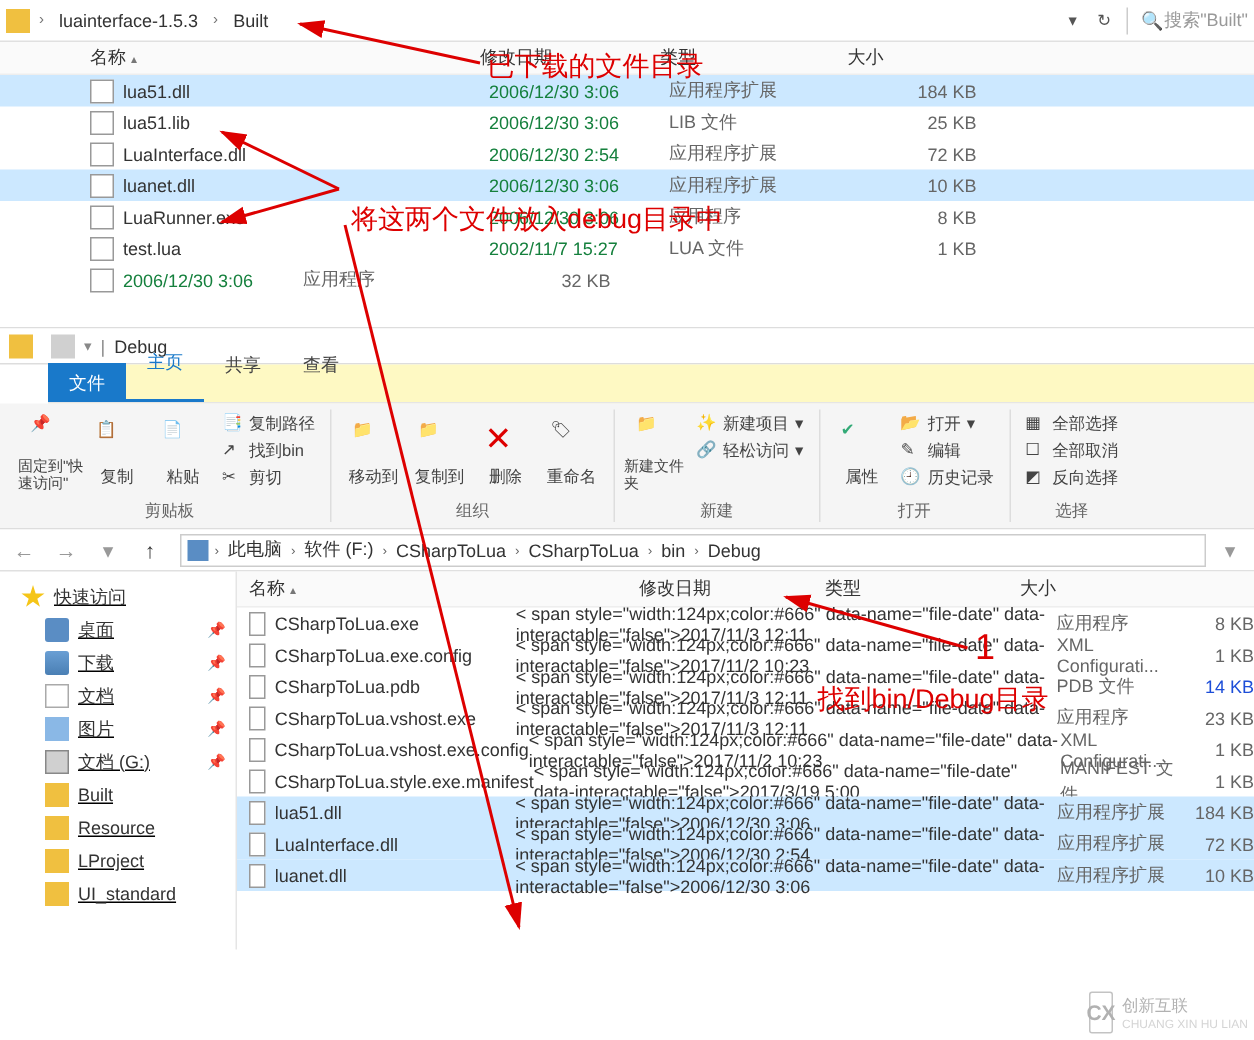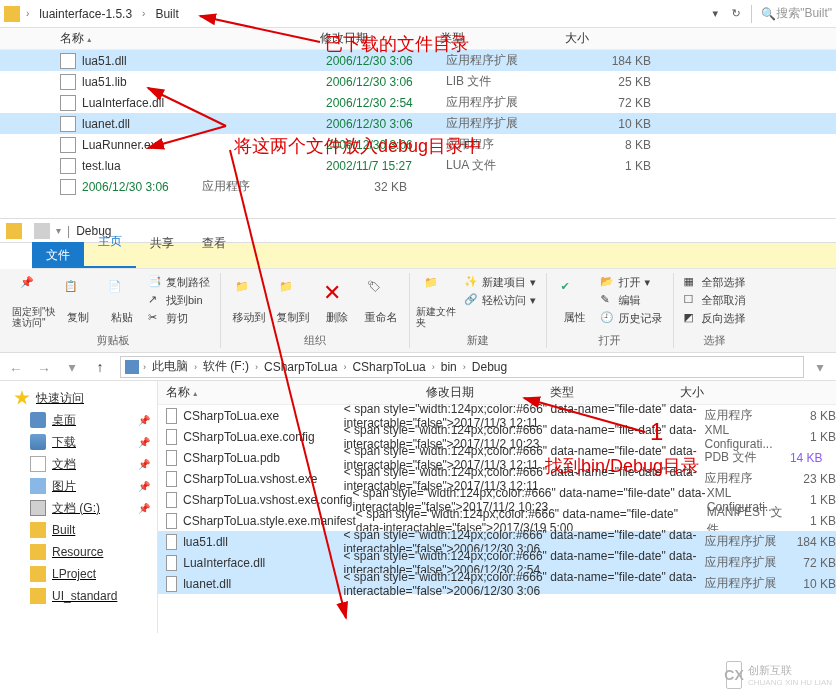--- a/index.html
+++ b/index.html
@@ -385,21 +385,21 @@
     <span style="width:70px;text-align:right;color:#666">8 KB</span></div>
           <div class="file-row" style="padding-left: 8px;"><span class="file-icon"></span>
     <span style="width:244px">CSharpToLua.exe.config</span>
     &lt;  span style="width:124px;color:#666" data-name="file-date" data-interactable="false"&gt;2017/11/2 10:23
     <span style="width:130px;color:#666">XML Configurati...</span>
     <span style="width:70px;text-align:right;color:#666">1 KB</span></div>
           <div class="file-row" style="padding-left: 8px;"><span class="file-icon"></span>
     <span style="width:244px">CSharpToLua.pdb</span>
     &lt;  span style="width:124px;color:#666" data-name="file-date" data-interactable="false"&gt;2017/11/3 12:11
     <span style="width:130px;color:#666">PDB 文件</span>
-    <span style="width:70px;color:#8b5cf6">14 KB</span></div>
+    <span style="width:70px;text-align:right;color:#1d4ed8">14 KB</span></div>
           <div class="file-row" style="padding-left: 8px;"><span class="file-icon"></span>
     <span style="width:244px">CSharpToLua.vshost.exe</span>
     &lt;  span style="width:124px;color:#666" data-name="file-date" data-interactable="false"&gt;2017/11/3 12:11
     <span style="width:130px;color:#666">应用程序</span>
     <span style="width:70px;text-align:right;color:#666">23 KB</span></div>
           <div class="file-row" style="padding-left: 8px;"><span class="file-icon"></span>
     <span style="width:244px">CSharpToLua.vshost.exe.config</span>
     &lt;  span style="width:124px;color:#666" data-name="file-date" data-interactable="false"&gt;2017/11/2 10:23
     <span style="width:130px;color:#666">XML Configurati...</span>
     <span style="width:70px;text-align:right;color:#666">1 KB</span></div>

